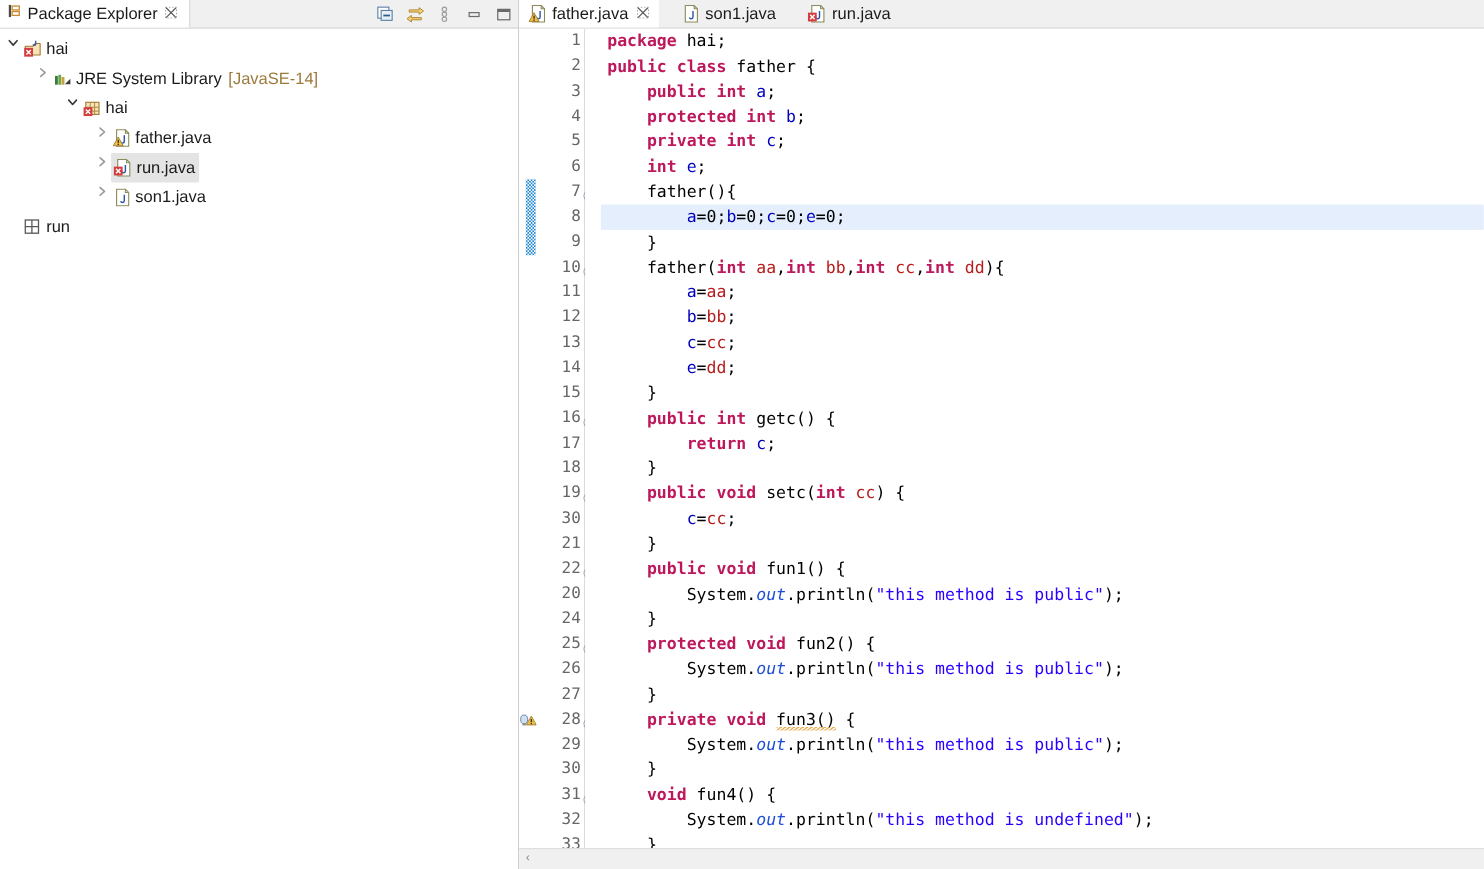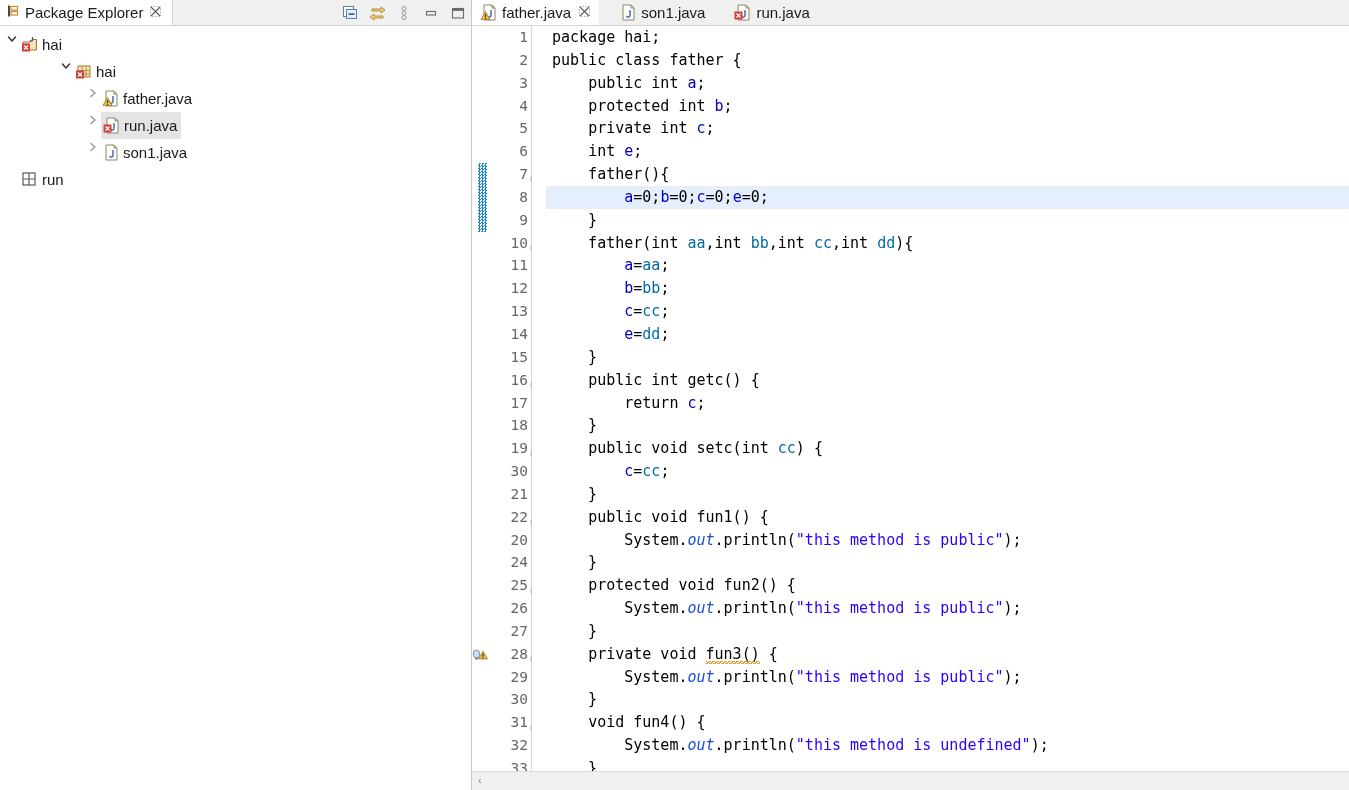--- a/index.html
+++ b/index.html
@@ -191,25 +191,25 @@
   .cline {
     height: 22.85px;
     line-height: 22.85px;
     padding-left: 6px;
     box-sizing: border-box;
     white-space: pre;
   }
   .cline.hl { background: #e4eefc; }
 
   
-  .kw  { color: #000000; font-weight: normal; }
+  .kw  { color: #be185d; font-weight: bold; }
   .pln { color: #000000; }
   .fld { color: #0000c0; }
   .str { color: #2a00ff; }
-  .loc { color: #0369a1; }
+  .loc { color: #b91c1c; }
   .sfld{ color: #1d4ed8; font-style: italic; font-weight: normal; }
   .squig {
     background-image: repeating-linear-gradient(
       -45deg, #e8a33d 0px, #e8a33d 1px, transparent 1px, transparent 2px);
     background-repeat: repeat-x;
     background-position: 0 100%;
     background-size: 4px 3px;
     padding-bottom: 1px;
   }
 
@@ -301,20 +301,39 @@
               <svg width="17" height="17" viewBox="0 0 17 17">
                 <path d="M2 6 L9 6 L11 3.5 L15.5 3.5 L15.5 14 L2 14 Z" fill="#f7e3b8" stroke="#a07a28" stroke-width="1" stroke-linejoin="round"></path>
                 <path d="M11.5 1 L11.5 4.2 A1.3 1.3 0 0 1 9 4.4" fill="none" stroke="#2a55a8" stroke-width="1.2"></path>
                 <g>
                   <rect x="1" y="7.5" width="8" height="8" fill="#d43d3d"></rect>
                   <path d="M3 9.5 L7 13.5 M7 9.5 L3 13.5" stroke="#ffffff" stroke-width="1.3"></path>
                 </g>
               </svg>
             </span>
             <span class="tlabel">hai</span>
+          </span>
+        </div>
+        <div class="trow" style="padding-left: 31px;">
+          <span class="twist">
+            <svg width="12" height="12" viewBox="0 0 12 12">
+              <path d="M4 2.5 L8 6 L4 9.5" fill="none" stroke="#9a9a9a" stroke-width="1.5" stroke-linecap="round" stroke-linejoin="round"></path>
+            </svg>
+          </span>
+          <span style="display: flex; align-items: center;">
+            <span class="ticon">
+              <svg width="17" height="17" viewBox="0 0 17 17">
+                <rect x="2" y="6" width="2.6" height="8" fill="#3f7a3f"></rect>
+                <rect x="5" y="5" width="2.6" height="9" fill="#6aa84f"></rect>
+                <rect x="8" y="7" width="2.6" height="7" fill="#c9a03a"></rect>
+                <path d="M11 13.5 L16 8.5 L16 13.5 Z" fill="#3a3a3a"></path>
+              </svg>
+            </span>
+            <span class="tlabel">JRE System Library</span>
+            <span class="tlabel dim" style="margin-left: 6px;">[JavaSE-14]</span>
           </span>
         </div>
         <div class="trow" style="padding-left: 58px;">
           <span class="twist">
             <svg width="12" height="12" viewBox="0 0 12 12">
               <path d="M2.5 4 L6 8 L9.5 4" fill="none" stroke="#3a3a3a" stroke-width="1.5" stroke-linecap="round" stroke-linejoin="round"></path>
             </svg>
           </span>
           <span style="display: flex; align-items: center;">
             <span class="ticon">

